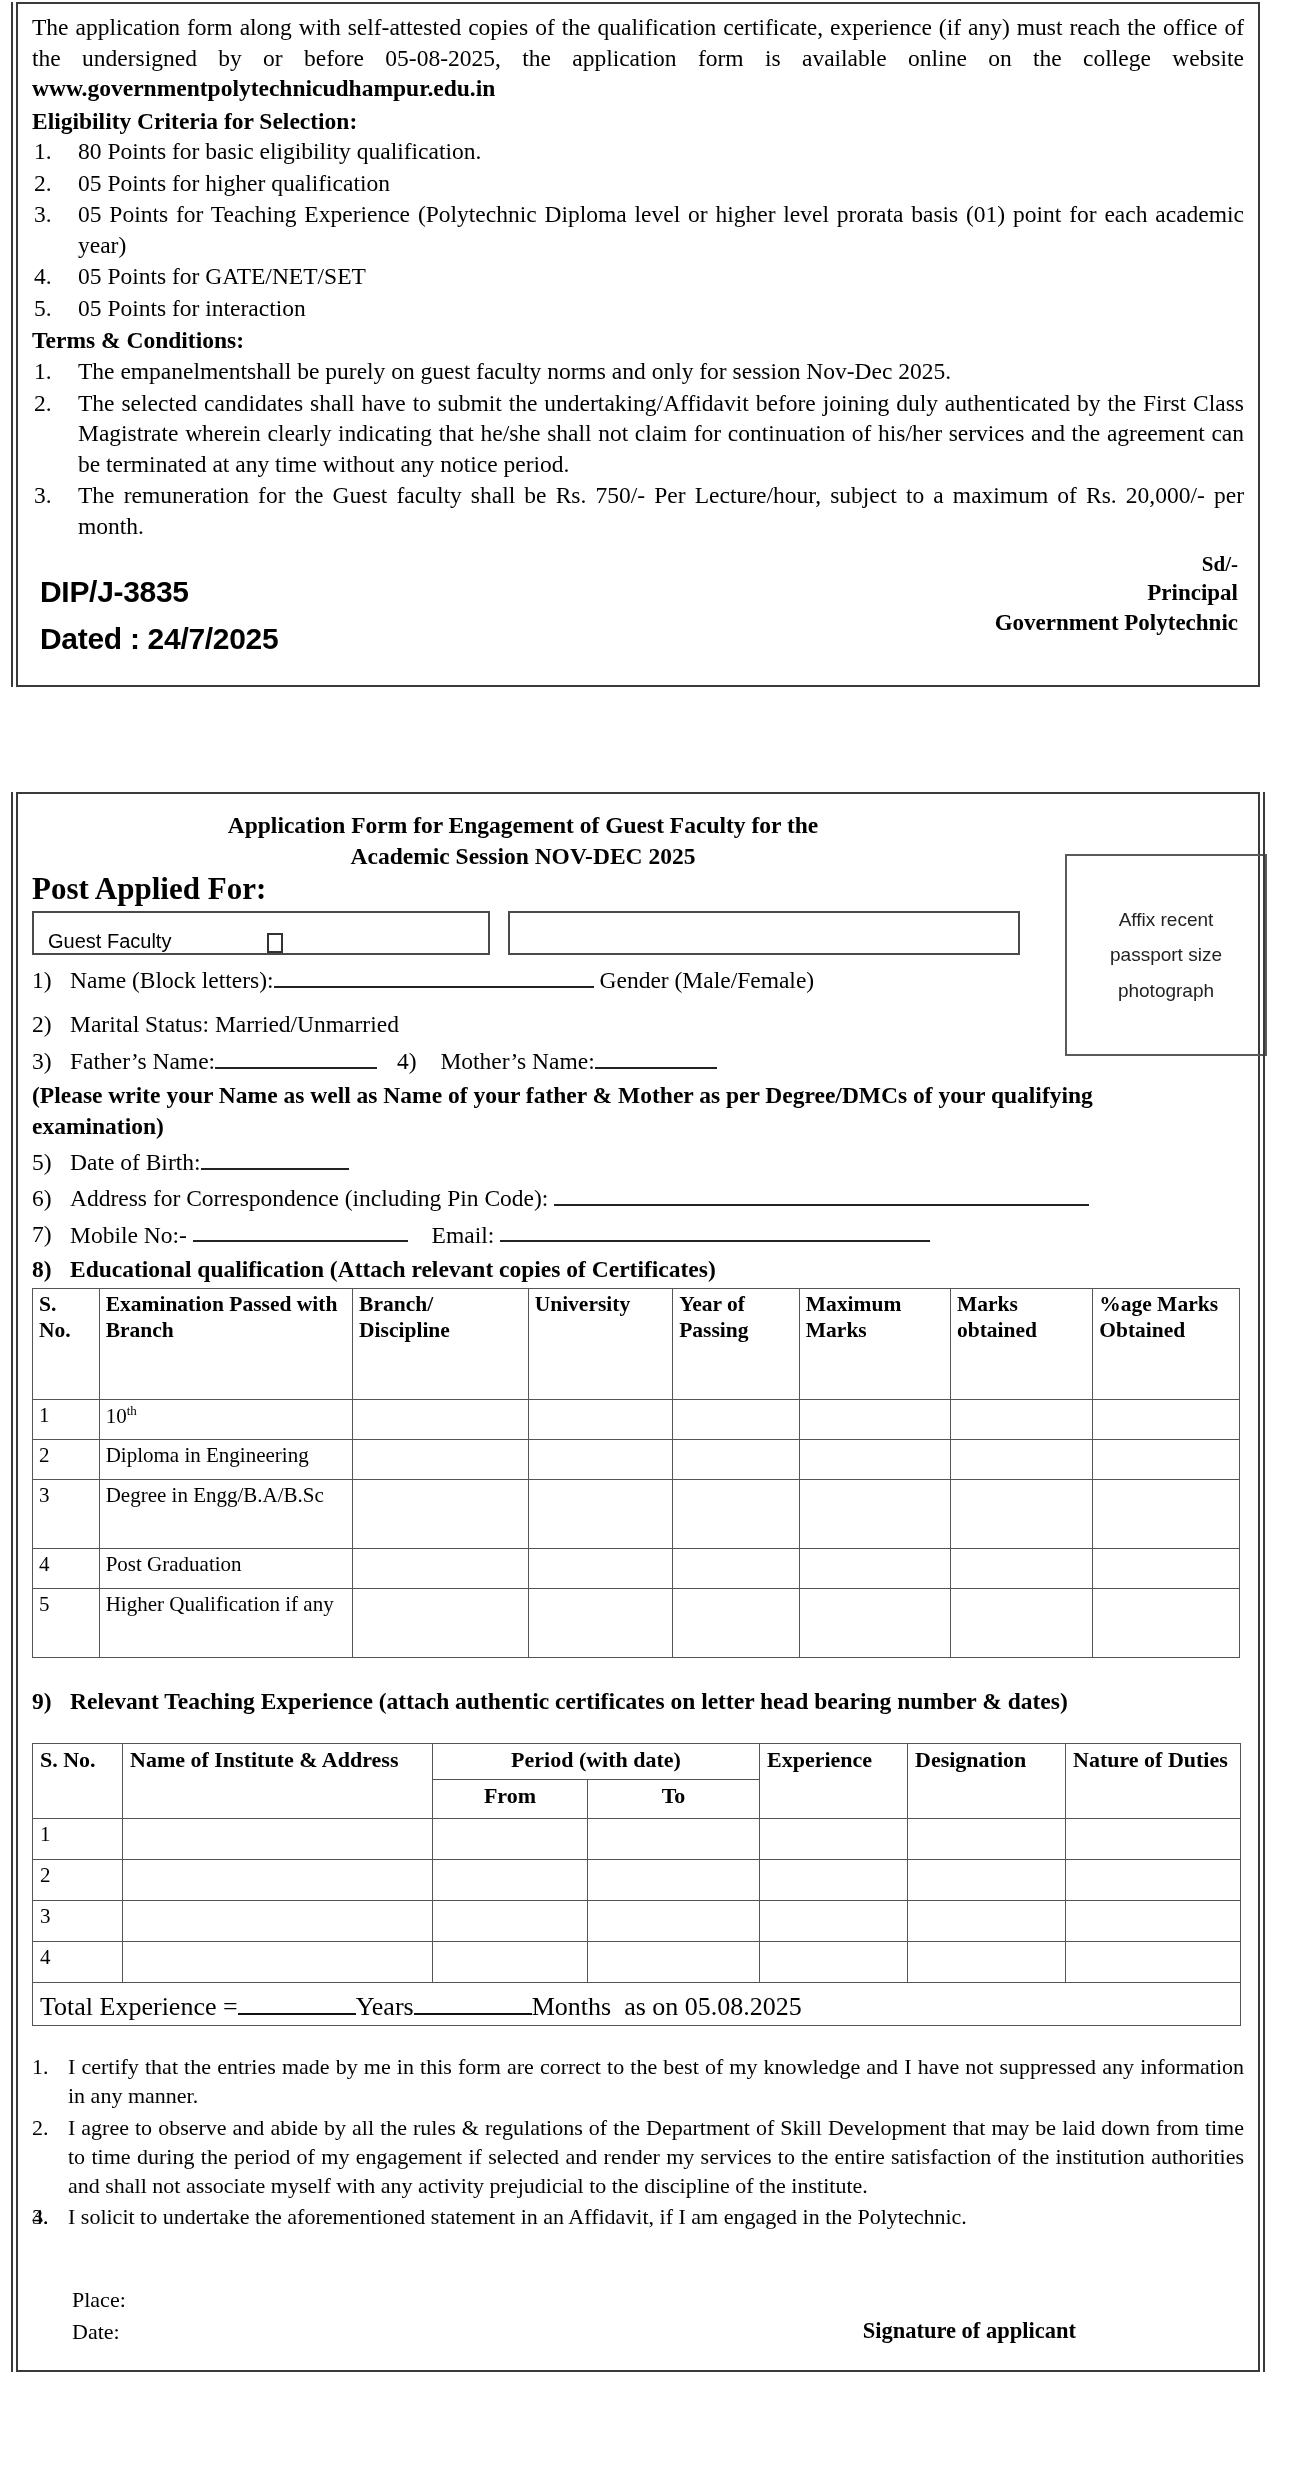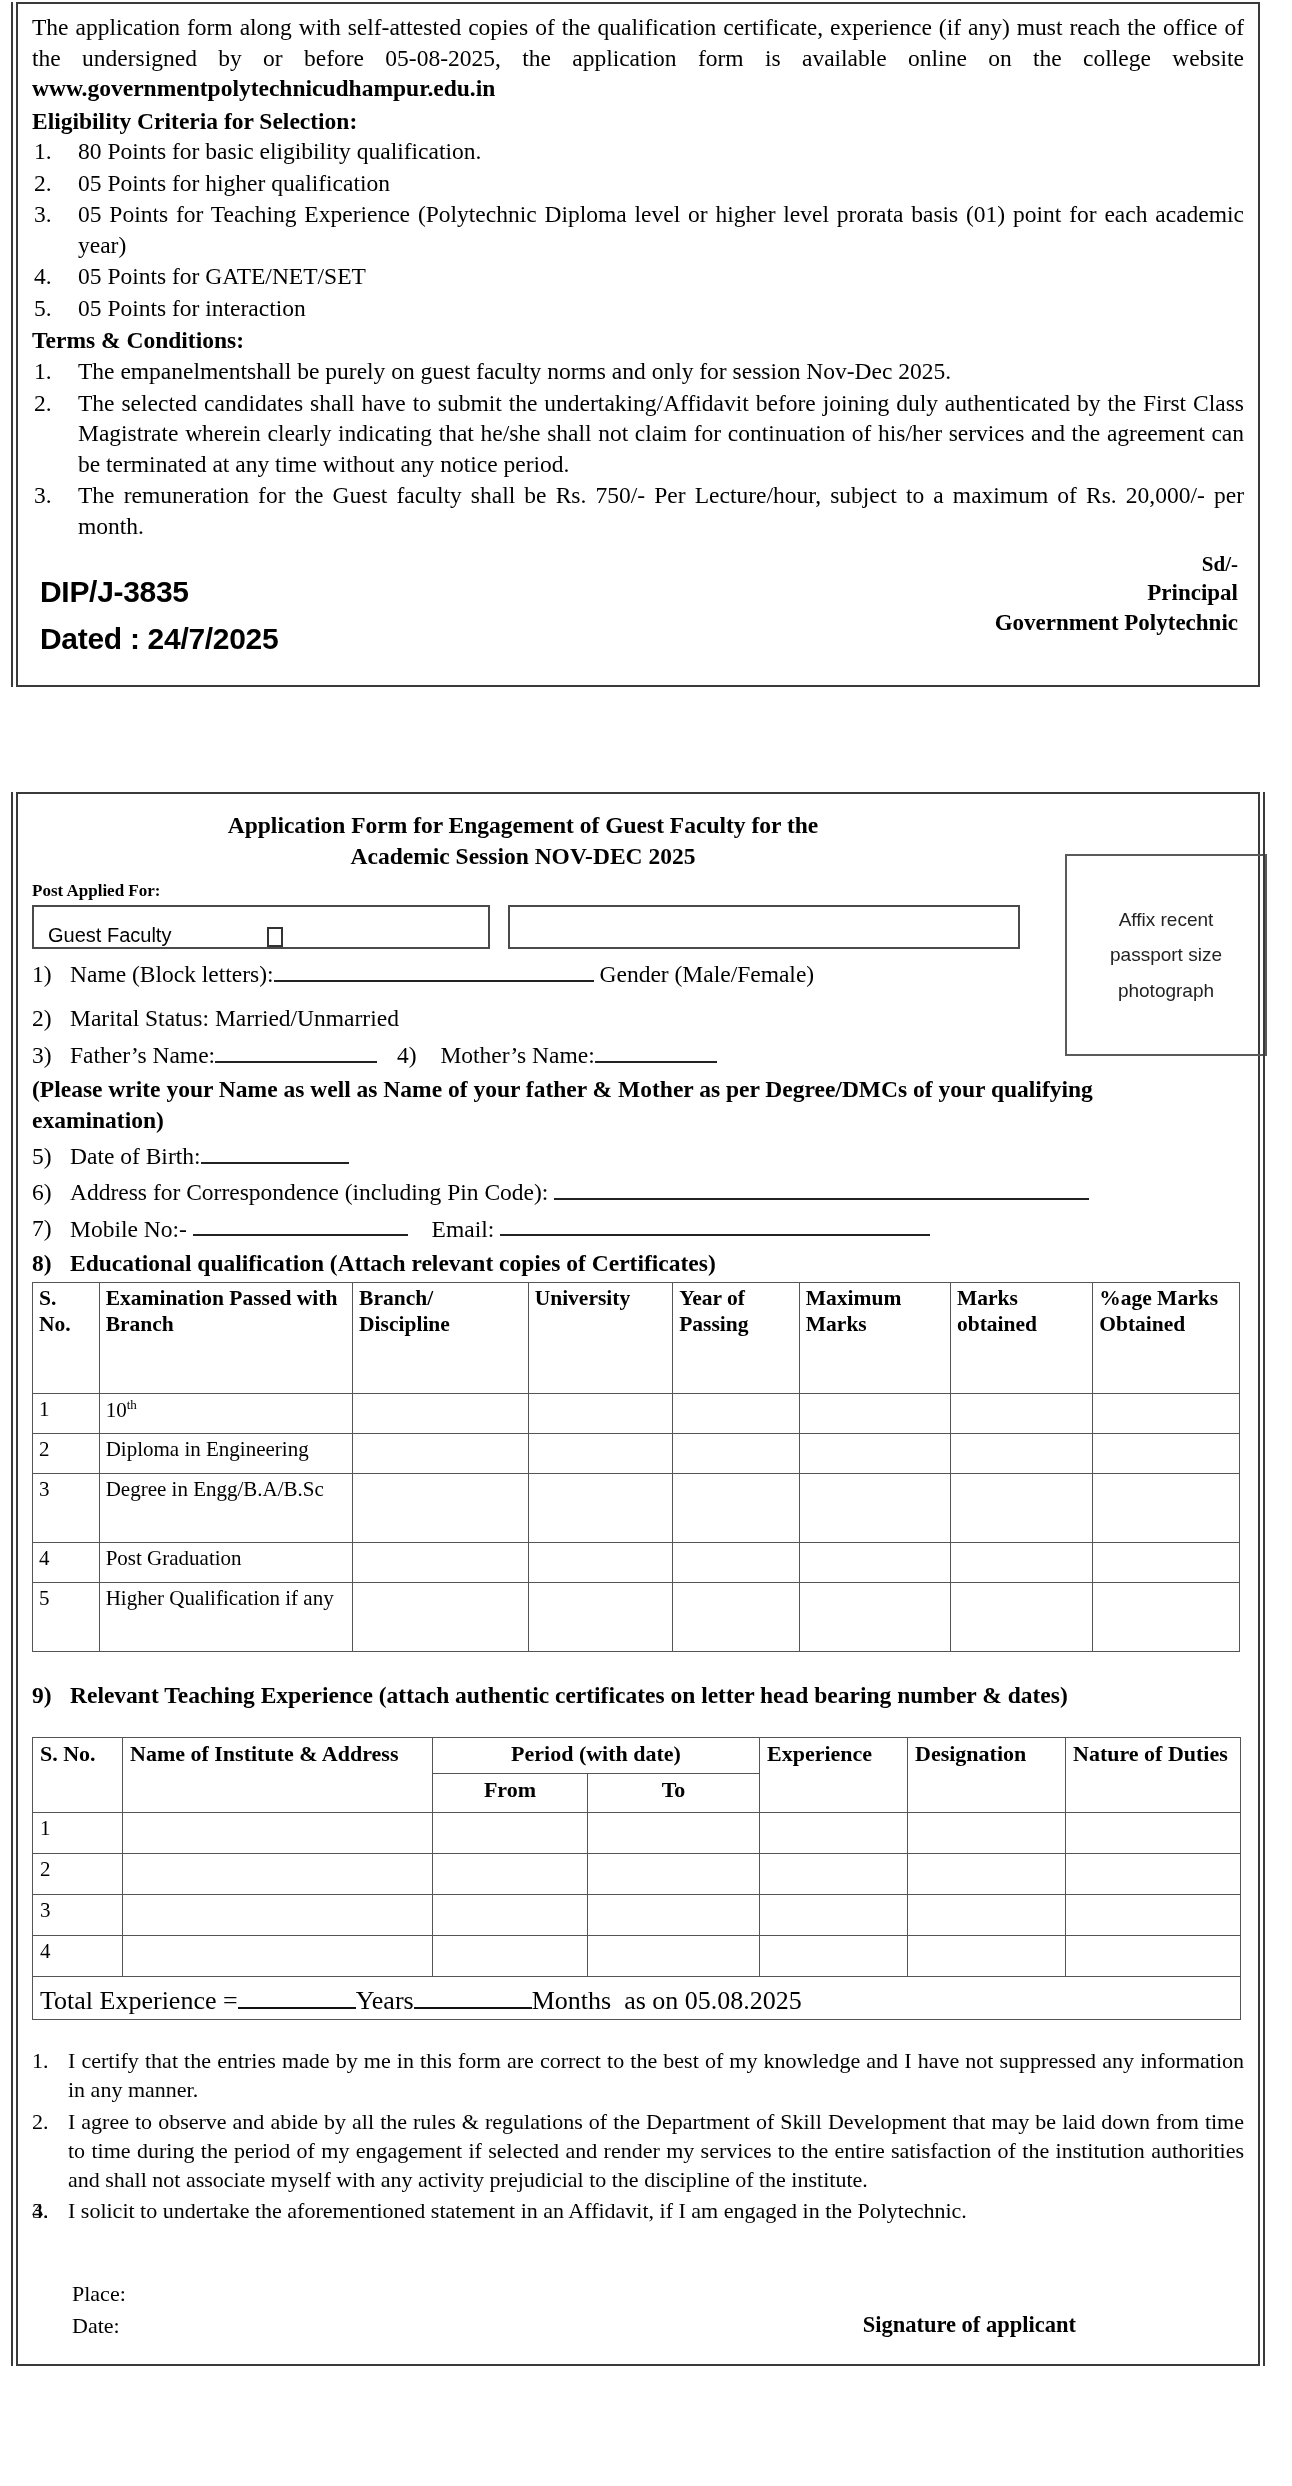--- a/index.html
+++ b/index.html
@@ -139,22 +139,21 @@
     text-align: center;
     font-weight: bold;
     font-size: 23.5px;
     line-height: 1.30;
     margin: 6px 0 0 0;
     padding-right: 230px;
   }
 
   .post-label {
     font-weight: bold;
-    font-size: 17px;
-    margin-top: 10px;
+    font-size: 31px;
   }
 
   .post-boxes {
     display: flex;
     gap: 18px;
     margin-top: 4px;
     width: 1012px;
   }
   .post-box {
     border: 2px solid #4a4a4a;

